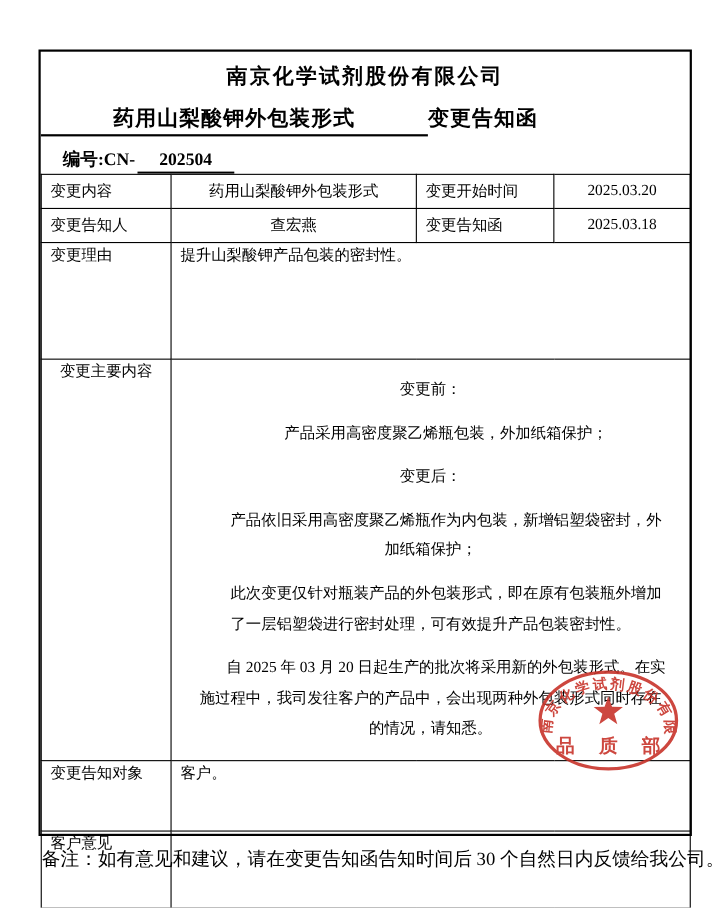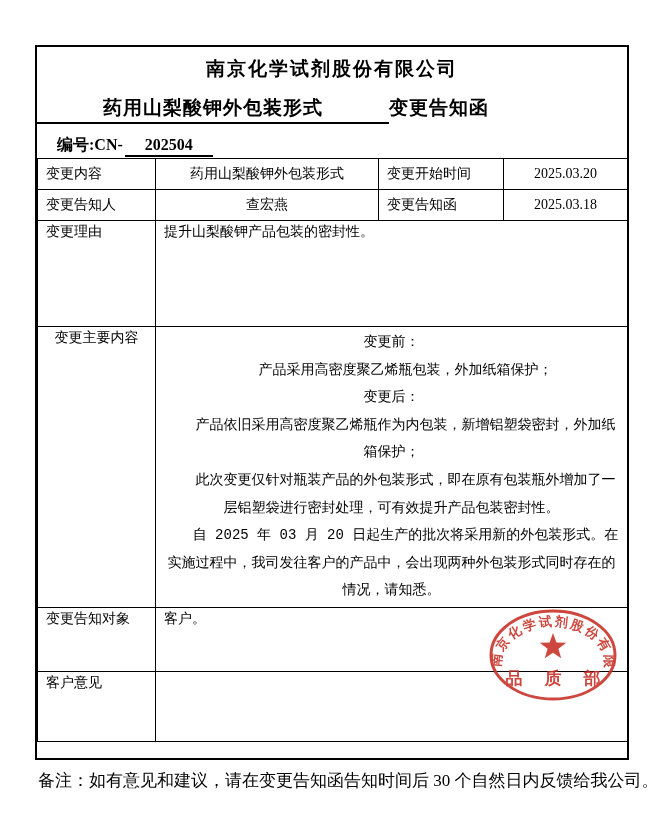--- a/index.html
+++ b/index.html
@@ -36,22 +36,22 @@
   table.info td { border:1px solid #000; padding:2px 8px; overflow:hidden; }
   col.c1 { width:118px; } col.c2 { width:223px; } col.c3 { width:125px; } col.c4 { width:124px; }
   tr.r-info td { height:26px; vertical-align:middle; }
   td.lbl { text-align:left; }
   td.val { text-align:center; }
   td.top { vertical-align:top; padding-top:5px; }
   tr.r-reason td { height:101px; }
   tr.r-main td { height:274px;text-align:center; }
   tr.r-target td { height:59px; }
   tr.r-feedback td { height:65px; }
-  td.content { vertical-align:top; padding-top:5px;font-family:Liberation Mono, monospace; }
-  td.content p { margin:0; line-height:27.6px; }
+  td.content { vertical-align:top; padding-top:5px; }
+  td.content p { margin:12px; line-height:27.6px; }
   td.content p.indent { text-indent:2em; }
   .footnote {
     position:absolute; left:38px; top:769px; font-size:17px; white-space:nowrap;
   }
   .stamp {
     position:absolute; left:486px; top:606px; opacity:0.9;
     pointer-events:none;
   }
   .stamp text { font-family:"Liberation Serif","DejaVu Serif",serif; }
   .arc-text { font-size:13px; font-weight:bold; letter-spacing:2.2px; }

